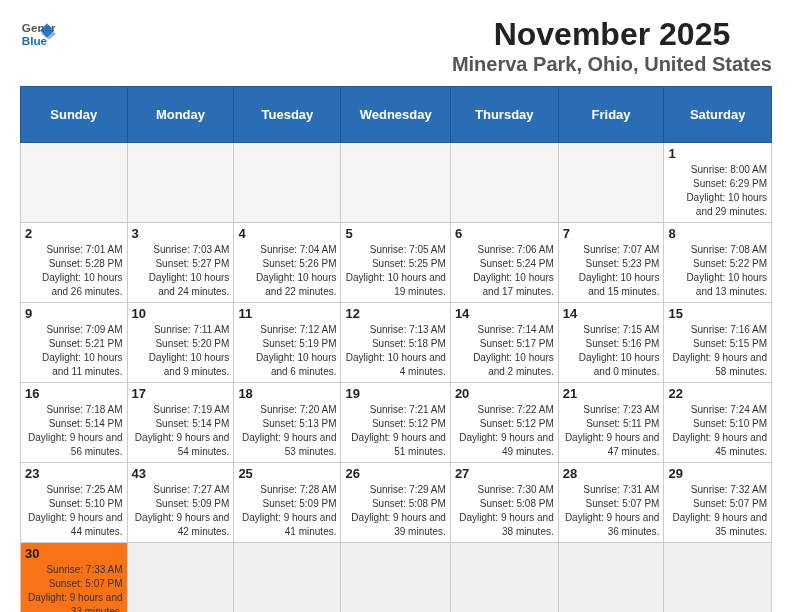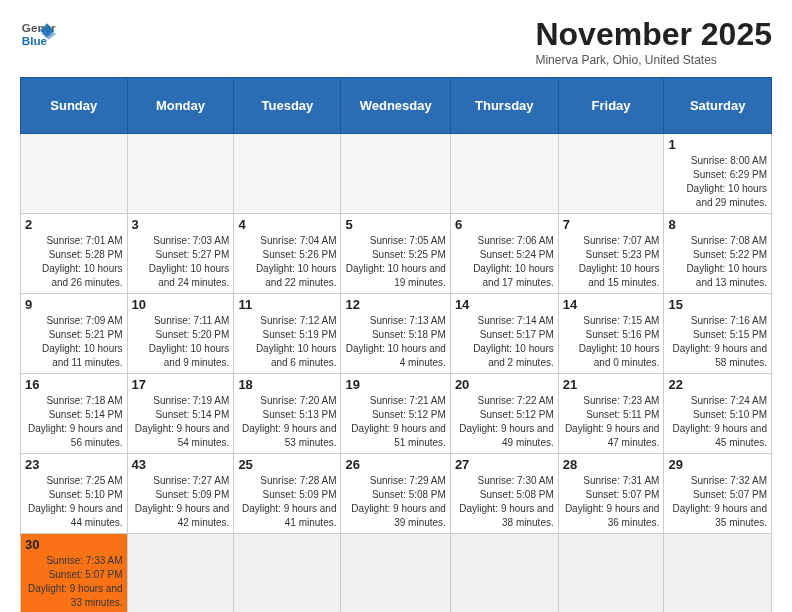--- a/index.html
+++ b/index.html
@@ -22,30 +22,31 @@
     .logo {
       display: flex;
       align-items: center;
       gap: 4px;
     }
     .logo-icon {
       width: 36px;
       height: 36px;
     }
     .title-block {
-      text-align: left;
+      text-align: center;
     }
     .month-title {
       font-size: 32px;
       font-weight: bold;
       color: #222;
     }
     .location {
-      font-size: 12px;
+      font-size: 20px;
       color: #555;
+      font-weight: bold;
     }
     .calendar {
       width: 100%;
       border-collapse: collapse;
       border: 1px solid #ccc;
     }
     .calendar th {
       background: #2a6db5;
       color: #fff;
       font-size: 13px;

